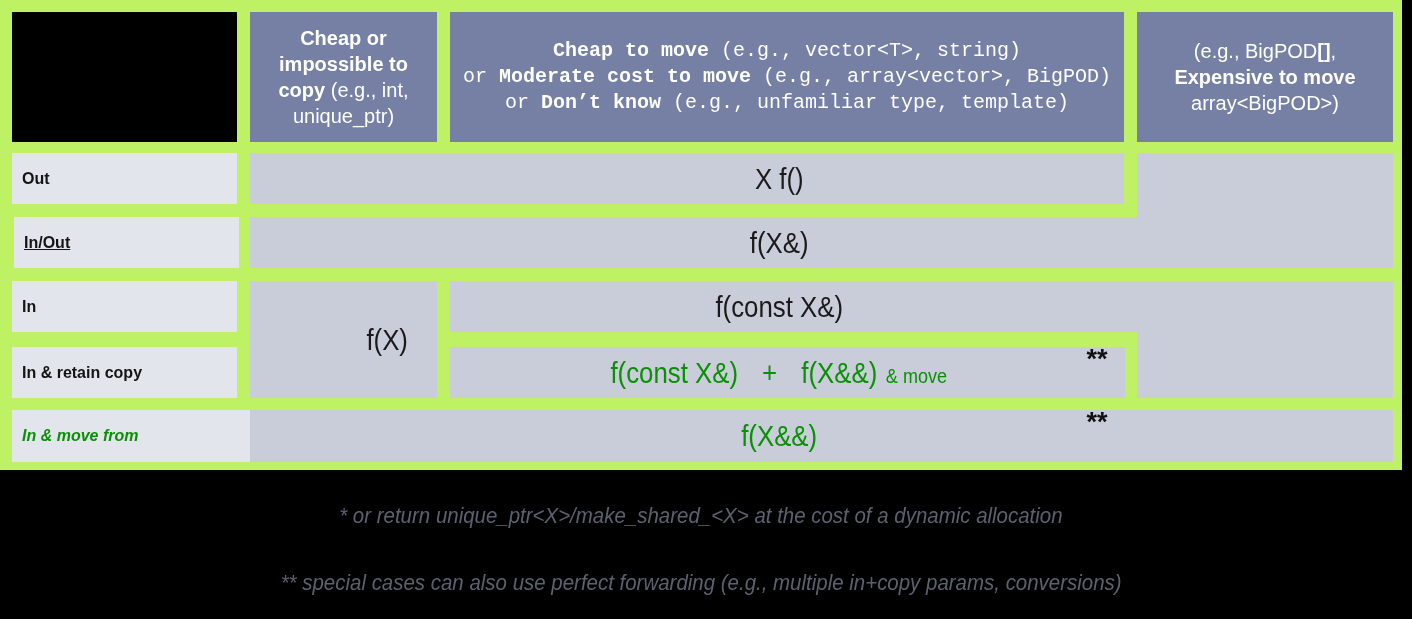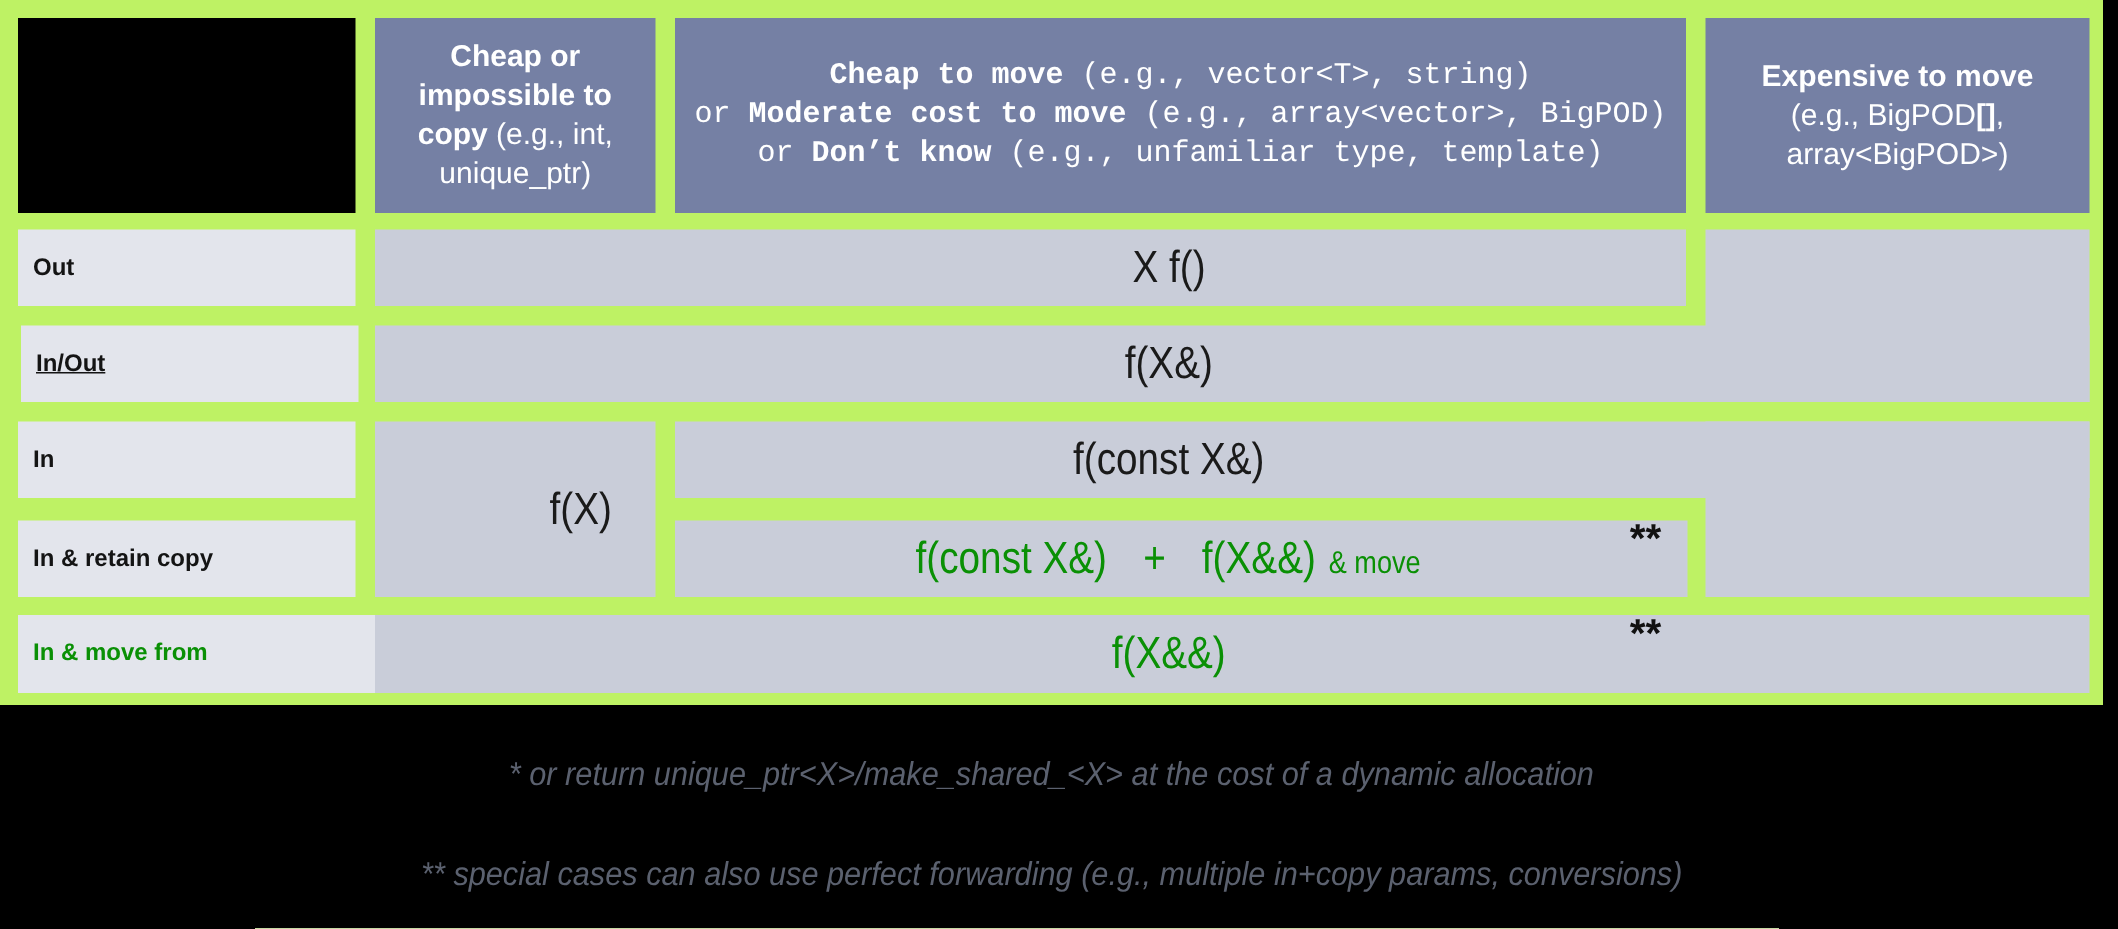--- a/index.html
+++ b/index.html
@@ -61,38 +61,38 @@
     <div><b>Cheap or impossible to copy </b><span>(e.g., int, unique_ptr)</span></div>
   </div>
 
   <div class="abs hdr" style="left:450px;top:12px;width:674px;height:130px;font-family:Liberation Mono, monospace;">
     <div><span></span><b>Cheap to move </b><span>(e.g., vector&lt;T&gt;, string)</span></div>
     <div><span>or </span><b>Moderate cost to move </b><span>(e.g., array&lt;vector&gt;, BigPOD)</span></div>
     <div><span>or </span><b>Don’t know </b><span>(e.g., unfamiliar type, template)</span></div>
   </div>
 
   <div class="abs hdr" style="left:1137px;top:12px;width:256px;height:130px;">
+    <div><span>(e.g., BigPOD</span><b>[]</b><span>,</span></div>
     <div><b>Expensive to move</b></div>
-    <div><span>(e.g., BigPOD</span><b>[]</b><span>,</span></div>
     <div><span>array&lt;BigPOD&gt;)</span></div>
   </div>
 
   <div class="abs rowlabel" style="left:12px;top:153px;width:225px;height:51px;">
       <span>Out</span>
     </div>
   <div class="abs rowlabel" style="left:14px;top:217px;width:225px;height:51px;text-decoration:underline;">
       <span>In/Out</span>
     </div>
   <div class="abs rowlabel" style="left:12px;top:281px;width:225px;height:51px;">
       <span>In</span>
     </div>
   <div class="abs rowlabel" style="left:12px;top:347px;width:225px;height:51px;">
       <span>In &amp; retain copy</span>
     </div>
-  <div class="abs rowlabel green" style="left:12px;top:410px;width:259px;height:52px;">
+  <div class="abs rowlabel green" style="left:12px;top:410px;width:259px;height:52px;font-style:italic;">
       <span>In &amp; move from</span>
     </div>
 
   <div class="abs cellbg" style="left:250px;top:153px;width:874px;height:51px;"></div>
   <div class="abs cellbg" style="left:1137px;top:153px;width:256px;height:115px;"></div>
   <div class="abs cellbg" style="left:250px;top:217px;width:1143px;height:51px;"></div>
   <div class="abs cellbg" style="left:250px;top:281px;width:187px;height:117px;"></div>
   <div class="abs cellbg" style="left:450px;top:281px;width:943px;height:51px;"></div>
   <div class="abs cellbg" style="left:1137px;top:281px;width:256px;height:117px;"></div>
   <div class="abs cellbg" style="left:450px;top:347px;width:675px;height:51px;"></div>

